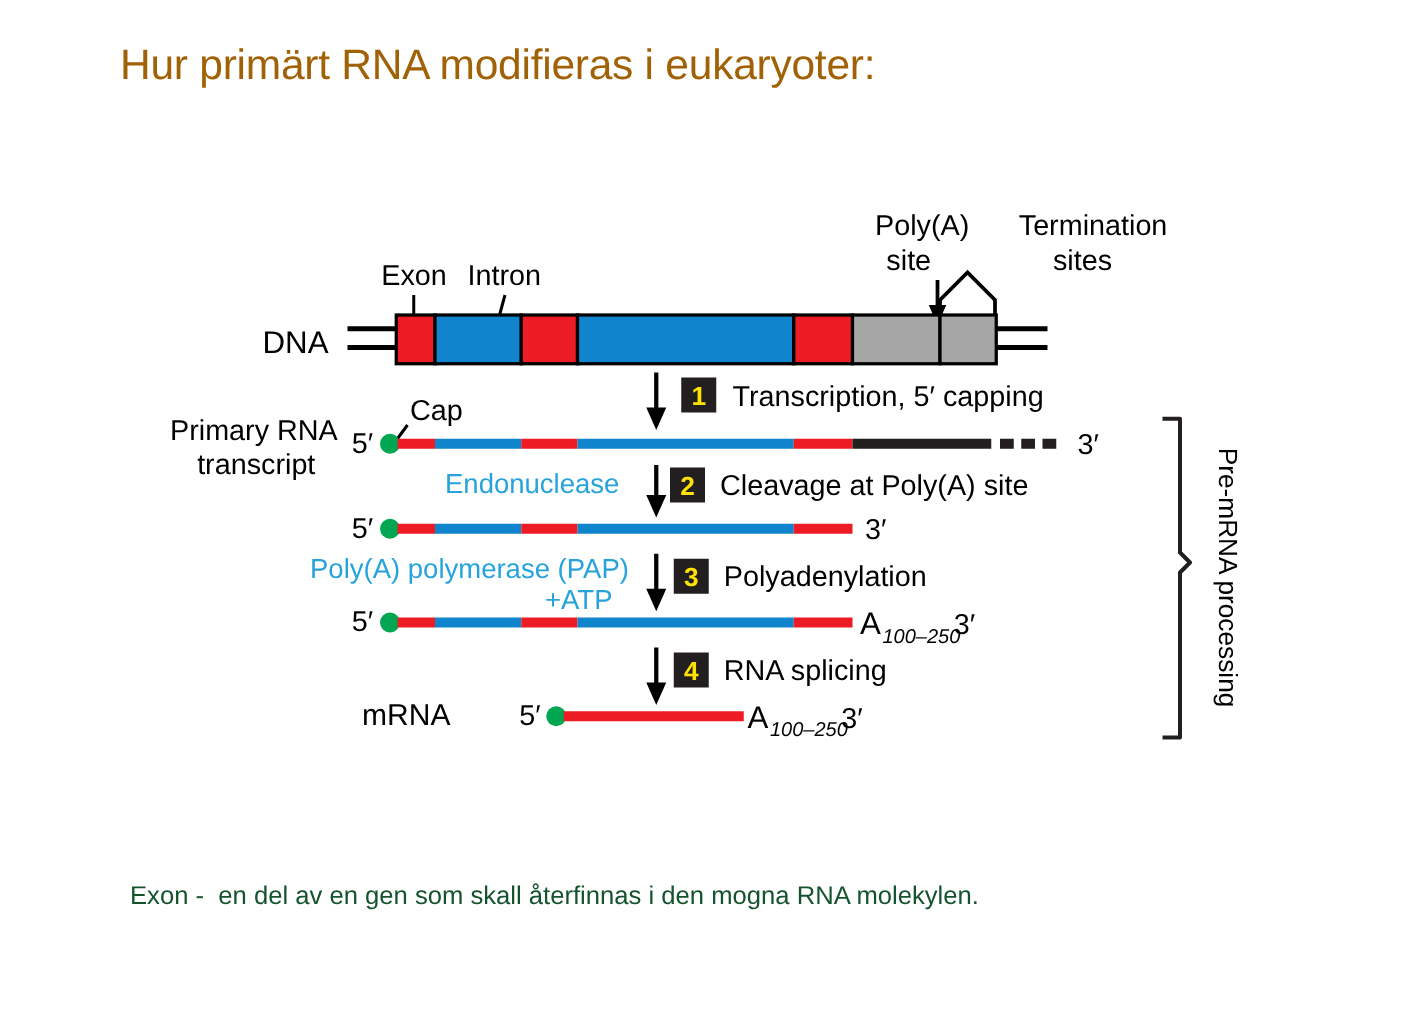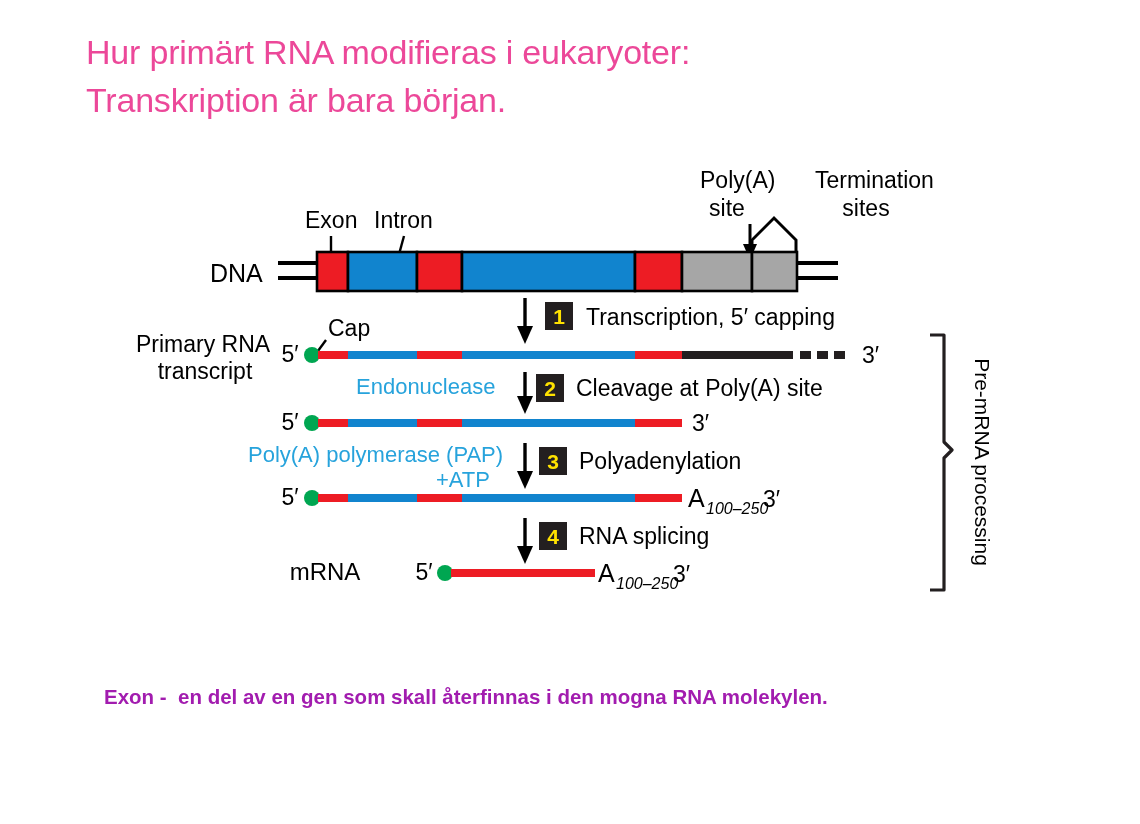--- a/index.html
+++ b/index.html
@@ -12,62 +12,60 @@
     height: 824px;
     position: relative;
     font-family: "Liberation Sans", sans-serif;
     color: #000000;
     overflow: hidden;
   }
 
   
   #slide-title {
     position: absolute;
-    left: 86px;
+    left: 96px;
     top: 28px;
     width: 960px;
     font-size: 34px;
     line-height: 1.42;
     font-weight: 400;
     letter-spacing: -0.2px;
-    color: #ec4899;
+    color: #a16207;
   }
   #slide-title .title-line { display: block; white-space: pre; }
 
   
   #figure {
     position: absolute;
     left: 0;
     top: 150px;
     width: 1140px;
     height: 470px;
   }
   #figure svg { display: block; }
 
   
   #definitions {
     position: absolute;
     left: 104px;
-    top: 680px;
+    top: 700px;
     width: 980px;
     font-size: 20.5px;
     line-height: 1.62;
-    color: #a21caf;
-    font-weight: bold;
+    color: #14532d;
   }
   #definitions .def-line { display: block; white-space: pre; }
 
   .txt { font-family: "Liberation Sans", sans-serif; }
 </style>
 </head>
 <body>
 
 <div id="slide-title">
   <span class="title-line">Hur primärt RNA modifieras i eukaryoter:</span>
-  <span class="title-line">Transkription är bara början.</span>
 </div>
 
 <div id="figure">
 <svg width="1140" height="470" viewBox="0 0 1140 470" xmlns="http://www.w3.org/2000/svg">
 
   <g>
 
     <text x="305" y="78" class="txt" font-size="23" fill="#000">Exon</text>
     <text x="374" y="78" class="txt" font-size="23" fill="#000">Intron</text>
 

